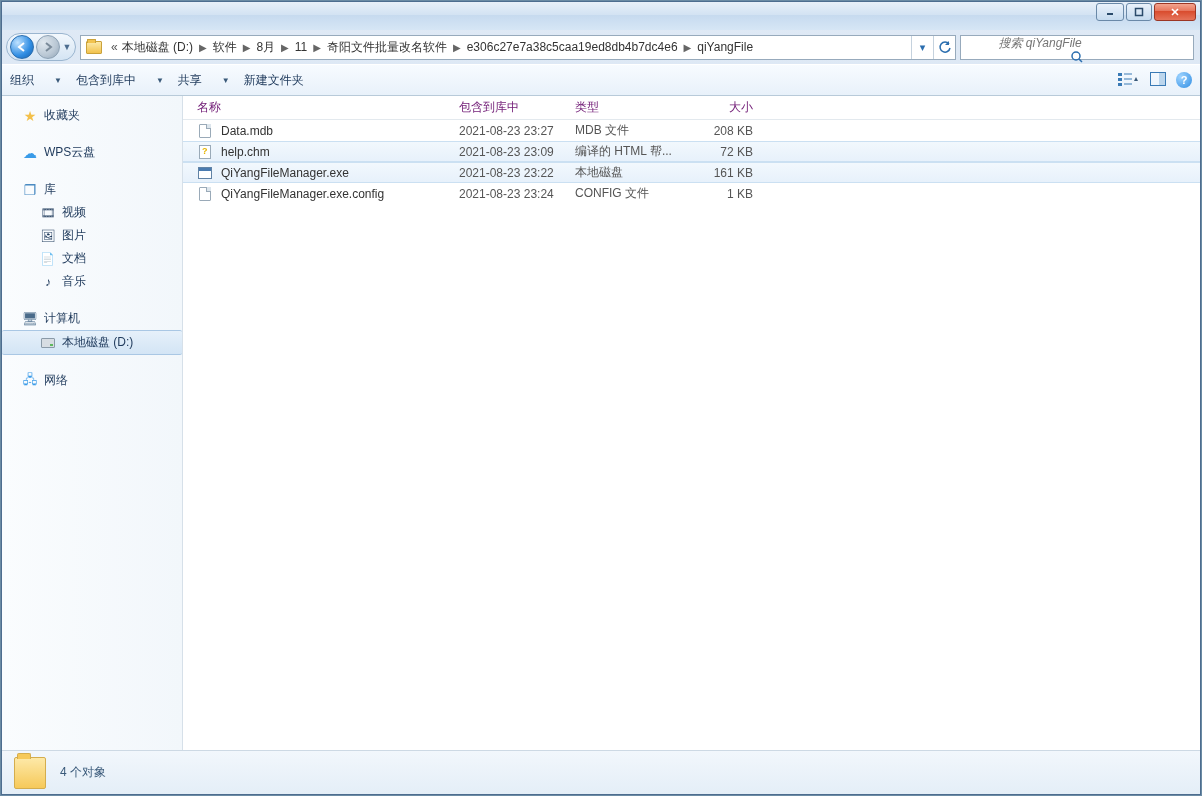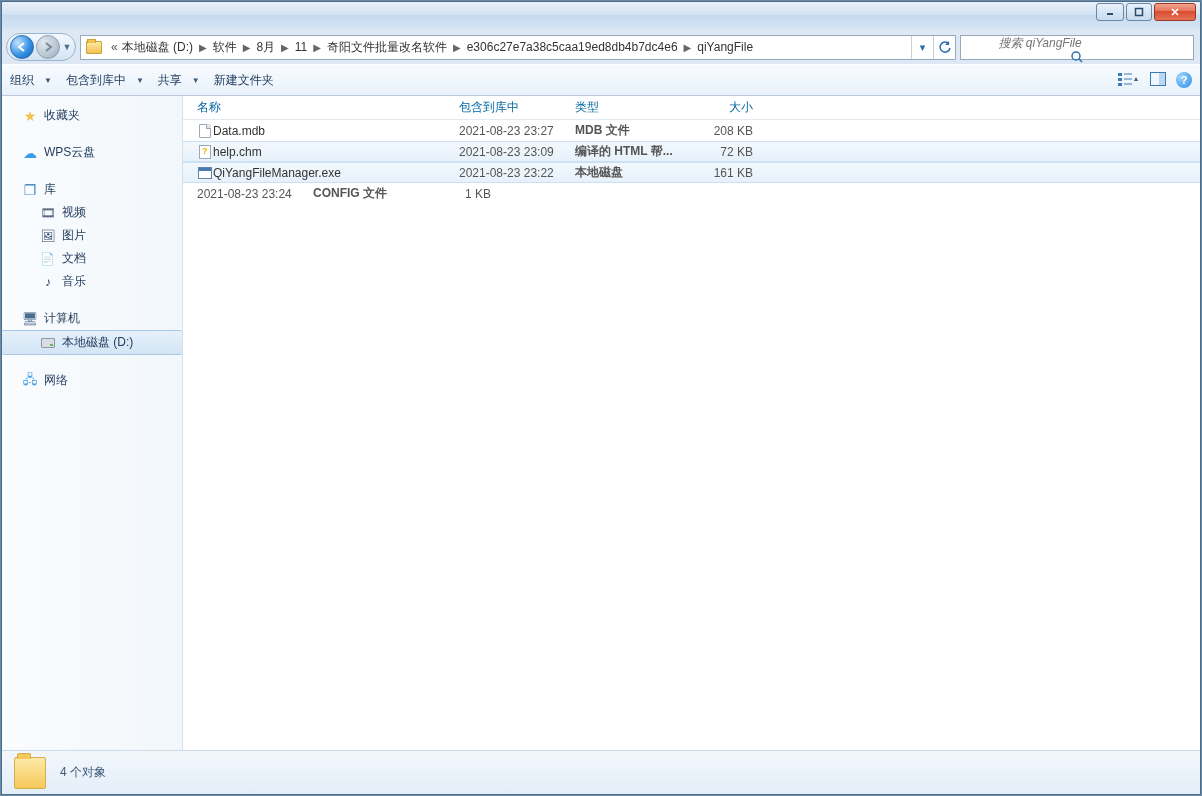--- a/index.html
+++ b/index.html
@@ -102,21 +102,21 @@
 
 .toolbar {
   height: 32px;
   background: linear-gradient(to bottom, #f7fbff 0%, #e8f1fa 100%);
   border-top: 1px solid #fff;
   border-bottom: 1px solid #b8cad9;
   display: flex; align-items: center;
   padding: 0 8px; gap: 14px;
   font-size: 12px; color: #1e395b;
 }
-.tool-item { display: flex; align-items: center; gap: 10px; cursor: default; }
+.tool-item { display: flex; align-items: center; gap: 20px; cursor: default; }
 .tool-drop { font-size: 8px; color: #3a5a7a; }
 .toolbar-right { margin-left: auto; display: flex; align-items: center; gap: 10px; }
 .tool-ico { font-size: 14px; color:#2b6eaf;}
 .help-ico {
   width: 16px; height: 16px; border-radius: 50%;
   background: radial-gradient(circle at 30% 30%, #9fd4ff, #2f8de3);
   color: #fff; display: flex; align-items:center; justify-content:center;
   font-size: 11px; font-weight: bold;
 }
 
@@ -145,39 +145,39 @@
 .drive-ico { width:14px; height:10px; background:#d7dde3; border:1px solid #8a9aa8; border-radius:1px; position:relative;}
 .drive-ico::after{content:"";position:absolute;bottom:1px;right:1px;width:3px;height:2px;background:#5fb85f;}
 .computer-ico { color:#4a6b8a; font-size:13px;}
 .net-ico { color:#3a9be8; font-size:13px;}
 
 
 .content { flex: 1; display: flex; flex-direction: column; }
 .col-headers {
   height: 24px; display: flex; align-items: center;
   border-bottom: 1px solid #e3e9ee;
-  font-size: 12px; color: #0369a1;
+  font-size: 12px; color: #701a75;
   padding-left: 8px;
 }
 .col { padding: 0 6px; }
 .col.name { width: 262px; }
 .col.date { width: 116px; }
 .col.type { width: 120px; }
 .col.size { width: 70px; text-align: right; }
 
 .file-list { flex:1; font-size: 12px; color: #333; }
 .file-row { height: 21px; display: flex; align-items: center; padding-left: 8px; }
 .file-row.hovered {
   background: linear-gradient(to bottom, #f2f8fd, #e7f1fb);
   border: 1px solid #cbe0f2; border-left:none; border-right:none;
 }
 .file-row .cell { padding: 0 6px; white-space: nowrap; overflow: hidden; text-overflow: ellipsis; }
-.file-row .name { width: 262px; display:flex; align-items:center; gap:0;text-align:center; }
+.file-row .name { width: 262px; display:flex; align-items:center; gap:8px;text-align:center; }
 .file-row .date { width: 116px; color:#555; }
-.file-row .type { width: 120px; color:#555;font-weight:bold; }
+.file-row .type { width: 120px; color:#555; }
 .file-row .size { width: 70px; text-align: right; color:#555; }
 .file-ico { width:16px; height:16px; display:inline-flex; align-items:center; justify-content:center; }
 .doc-ico { width:12px; height:14px; background:#fff; border:1px solid #9aaab8; border-radius:1px; position:relative;}
 .doc-ico::after{content:"";position:absolute;top:-1px;right:-1px;width:4px;height:4px;background:#dce5ec;border-left:1px solid #9aaab8;border-bottom:1px solid #9aaab8;}
 .chm-ico { width:12px; height:14px; background:#fff; border:1px solid #9aaab8; position:relative;}
 .chm-ico::after{content:"?";position:absolute;top:0;left:2px;font-size:9px;color:#e6b400;font-weight:bold;}
 .exe-ico { width:14px; height:12px; background:#fff; border:1px solid #6183a5; position:relative;}
 .exe-ico::before{content:"";position:absolute;top:0;left:0;right:0;height:3px;background:#4a7bb0;}
 
 
@@ -409,20 +409,26 @@
               <span class="file-ico">
                 <span class="exe-ico"></span>
               </span>
               <span>QiYangFileManager.exe</span>
             </div>
           <div class="cell date">2021-08-23 23:22</div>
           <div class="cell type">本地磁盘</div>
           <div class="cell size">161 KB</div>
         </div>
         <div class="file-row">
+          <div class="cell name">
+              <span class="file-ico">
+                <span class="doc-ico"></span>
+              </span>
+              <span>QiYangFileManager.exe.config</span>
+            </div>
           <div class="cell date">2021-08-23 23:24</div>
           <div class="cell type">CONFIG 文件</div>
           <div class="cell size">1 KB</div>
         </div>
       </div>
     </div>
   </div>
 
   <div class="statusbar">
     <div class="status-icon"></div>

